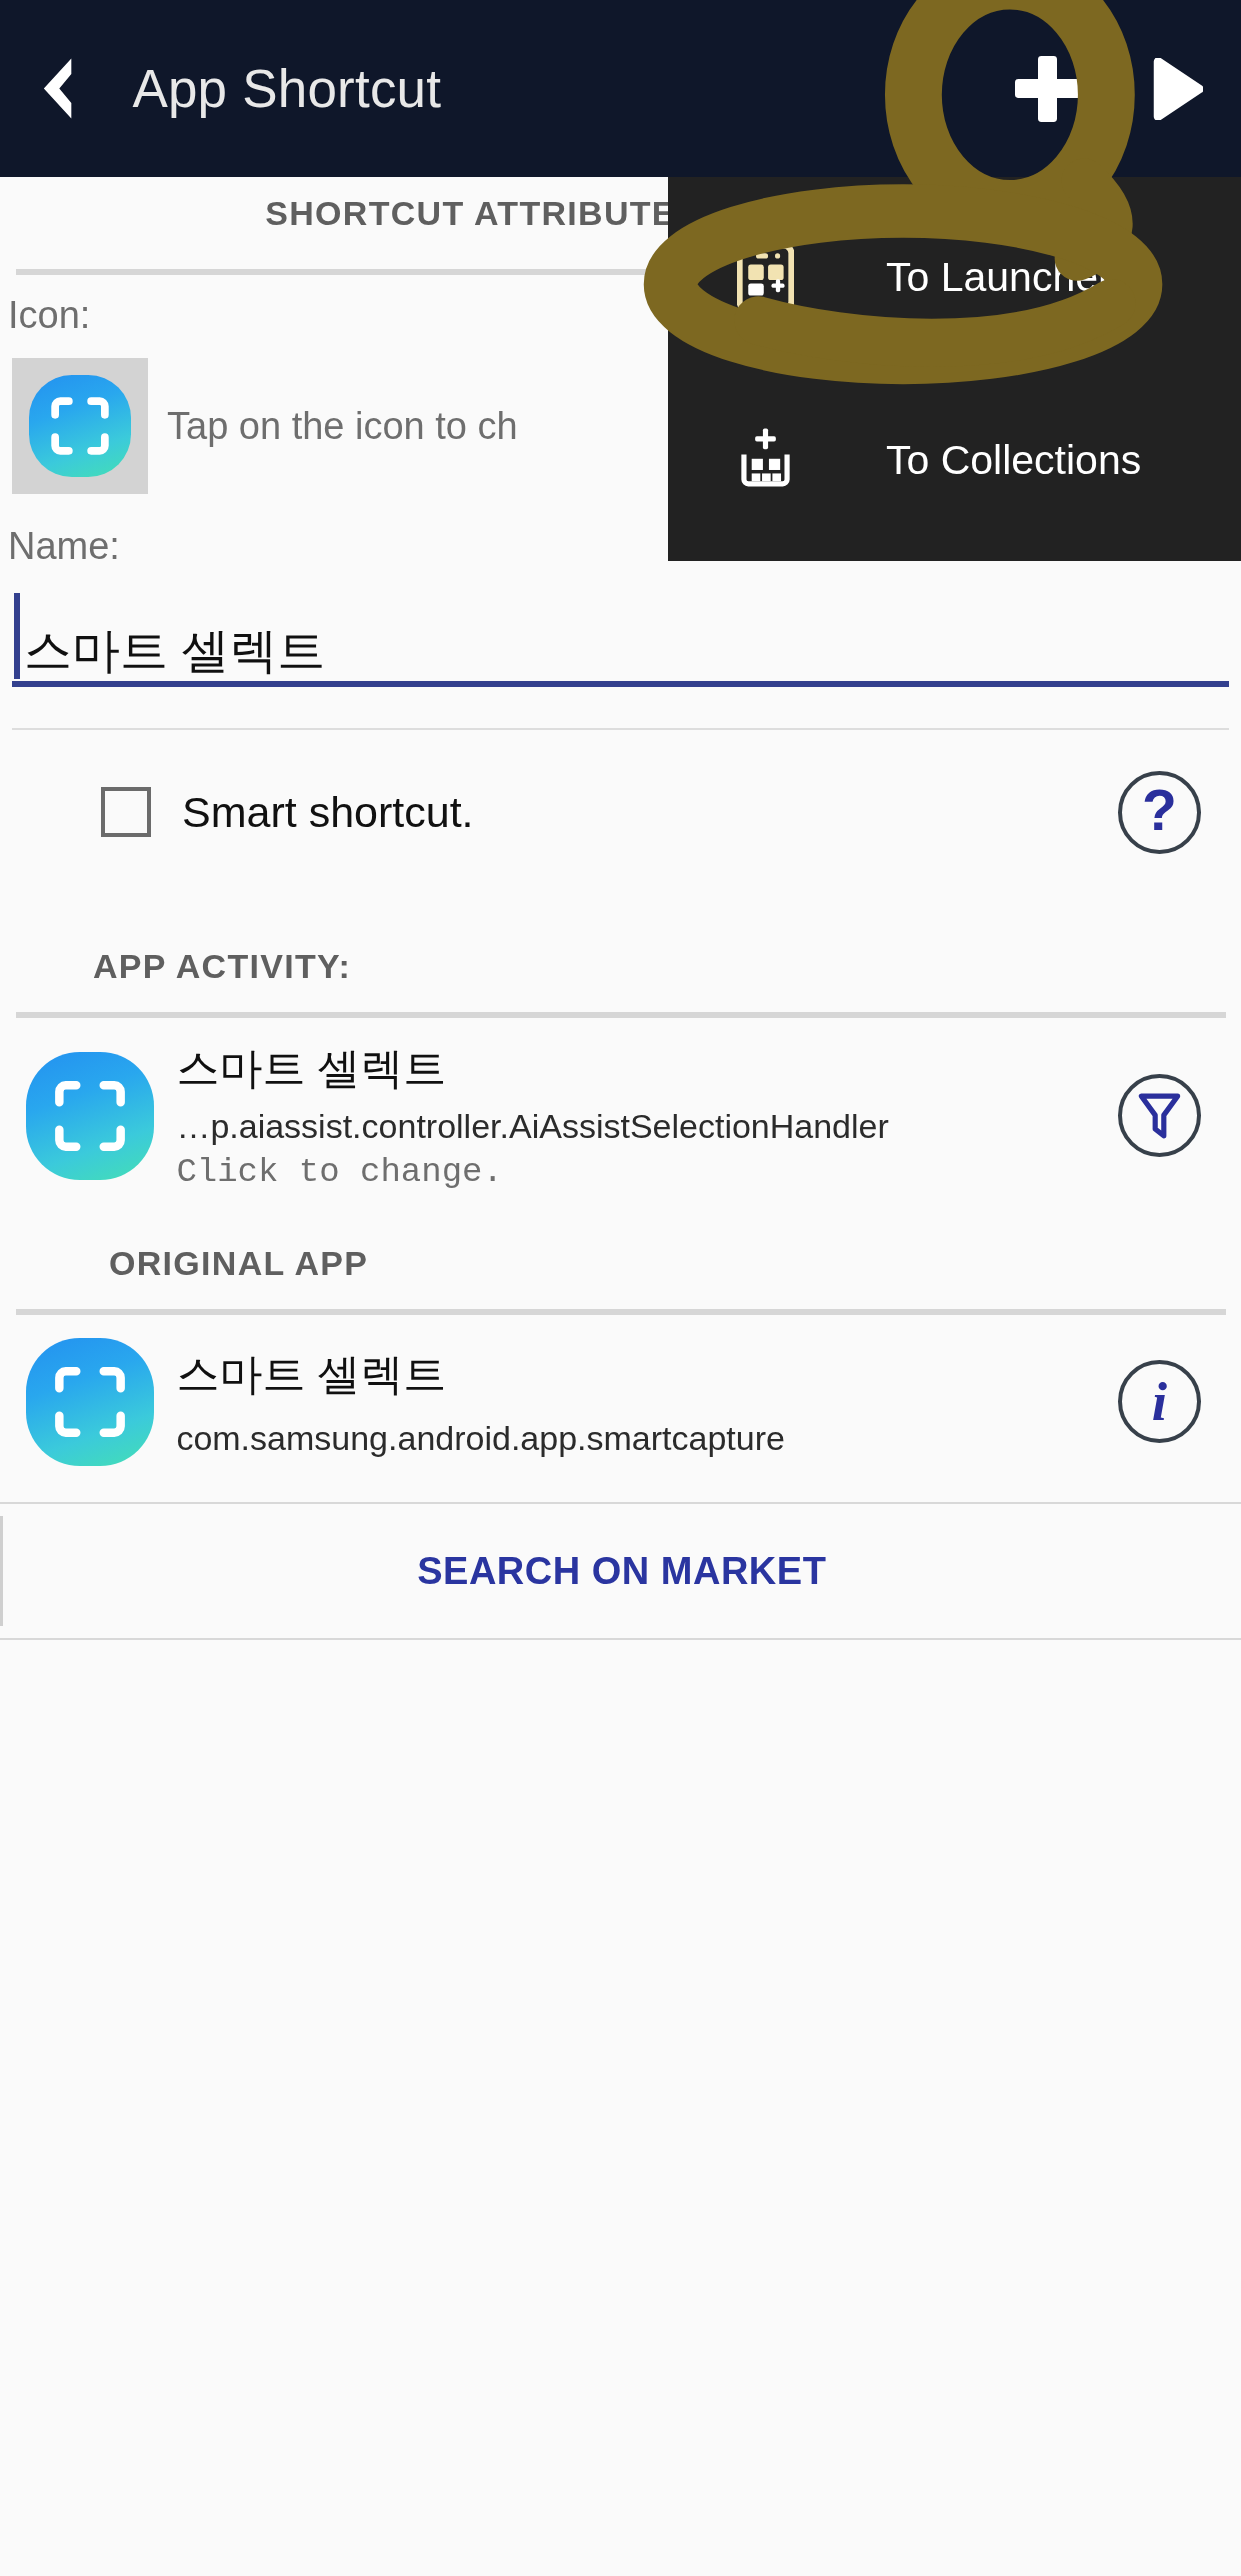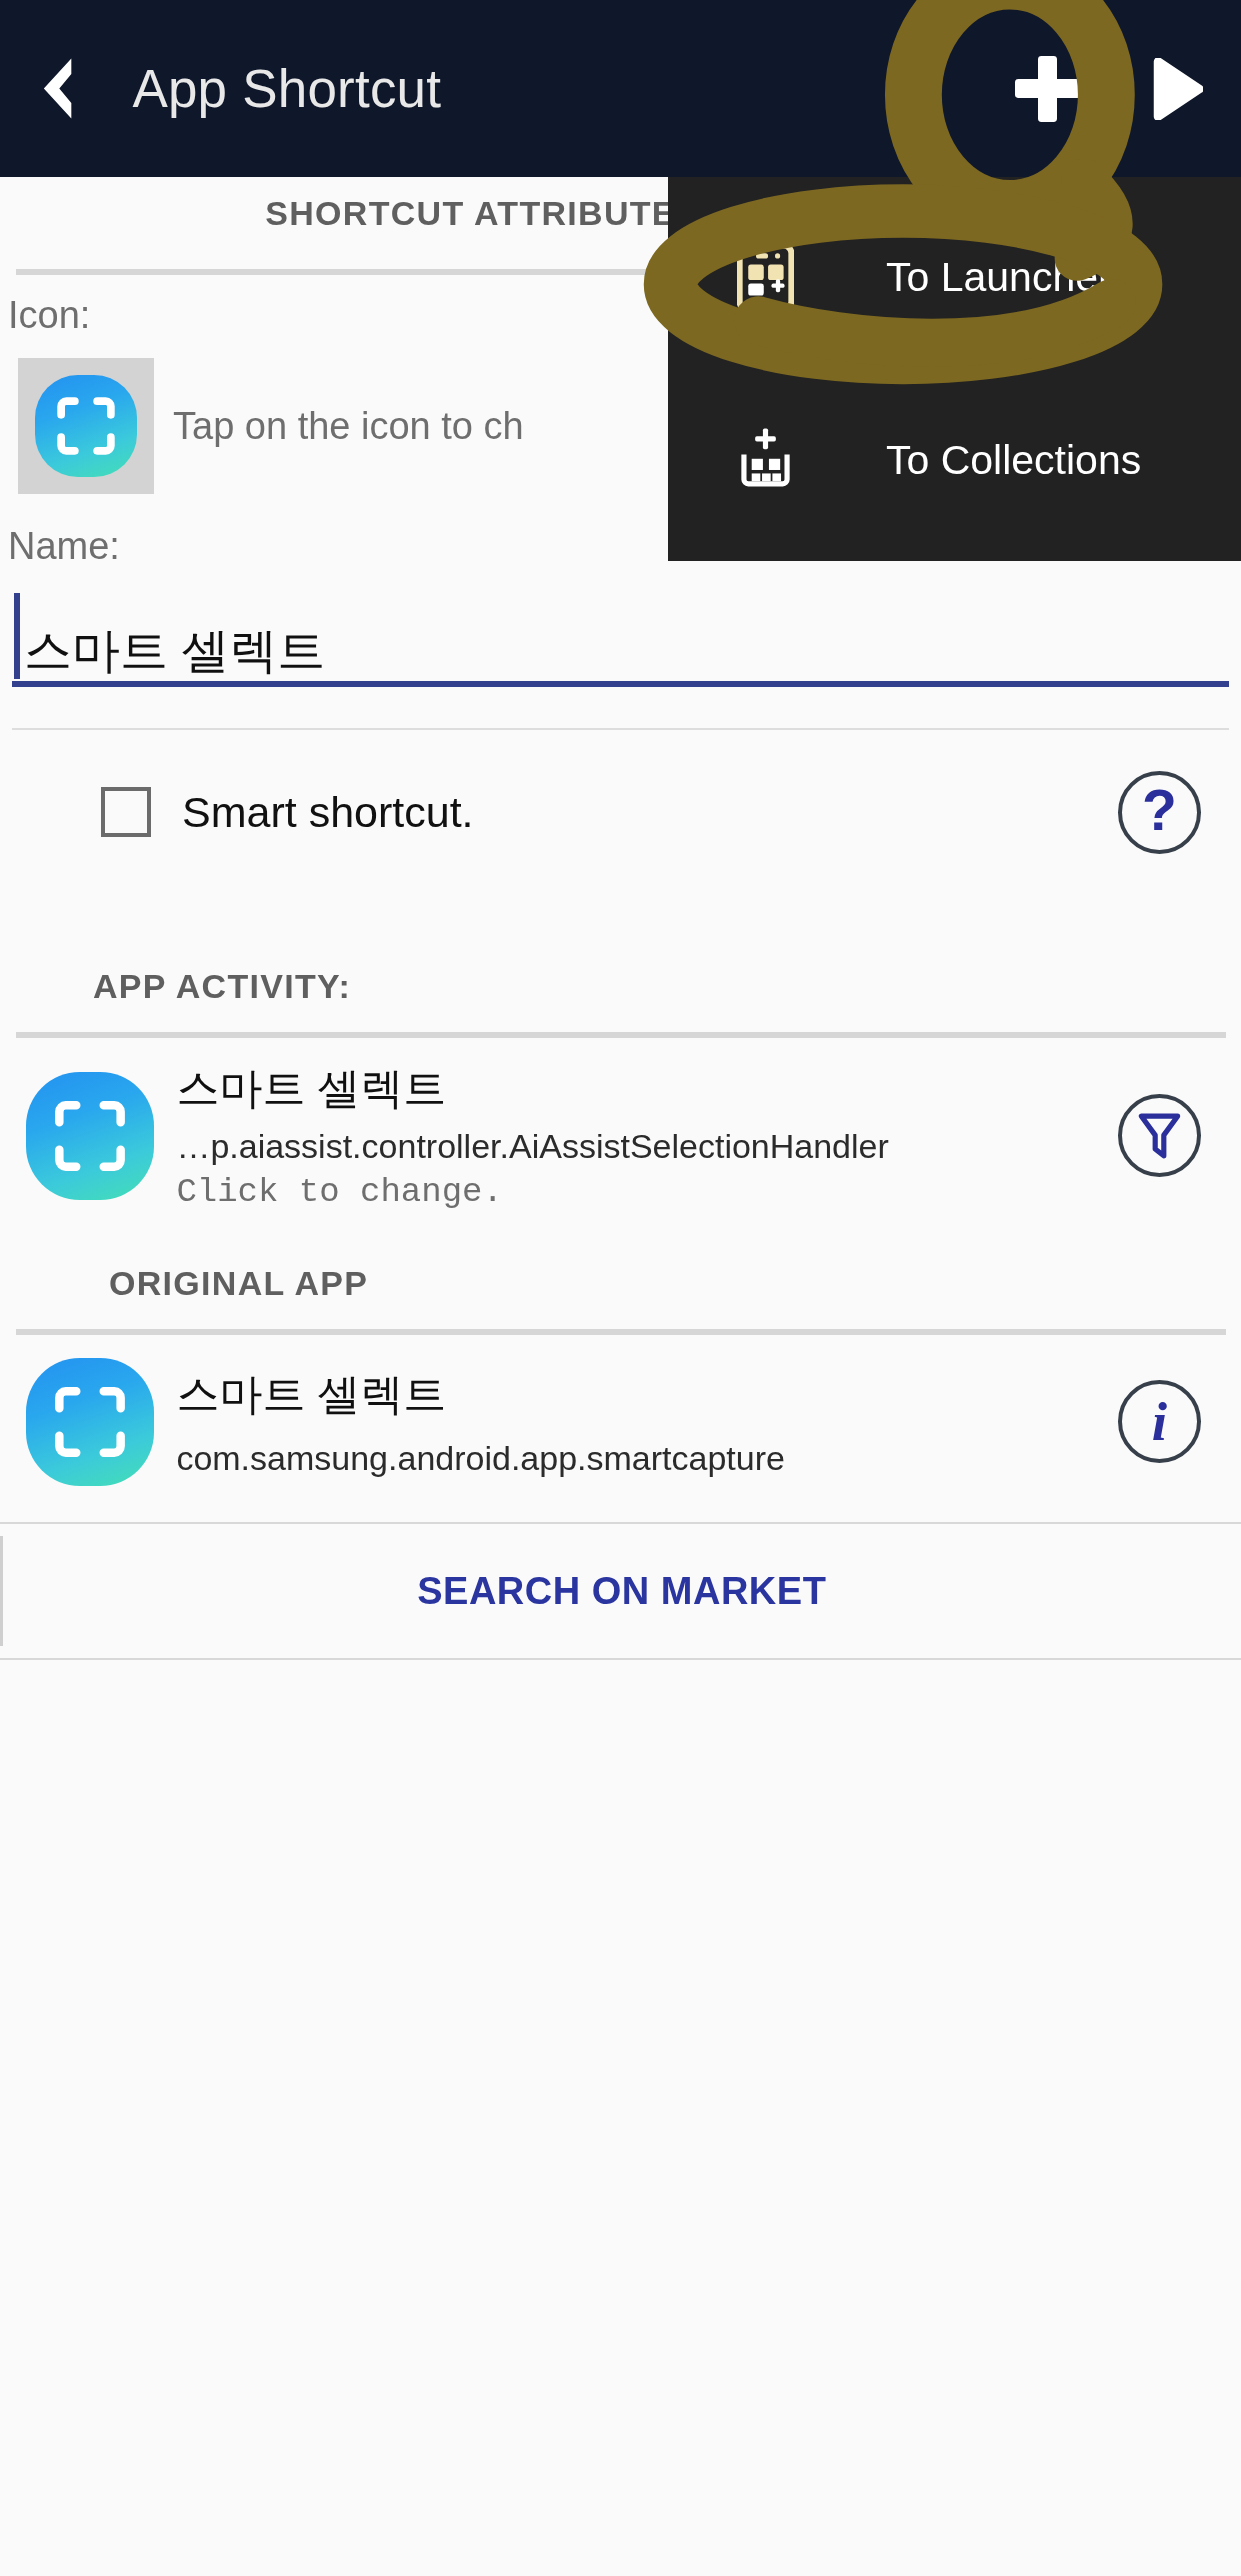--- a/index.html
+++ b/index.html
@@ -112,21 +112,21 @@
 
   .field-label {
     color: #6e6e6e;
     font-size: 38px;
     padding-left: 8px;
   }
 
   
   .icon-row {
     display: flex; align-items: center;
-    padding-left: 18px;
+    padding-left: 12px;
     margin-top: 21px;
   }
   .icon-tile {
     width: 136px; height: 136px;
     background: #d3d3d3;
     display: flex; align-items: center; justify-content: center;
     flex: none;
     cursor: pointer;
   }
   .icon-hint {
@@ -309,21 +309,21 @@
       <div class="checkbox"></div>
       <div class="check-label">Smart shortcut.</div>
       <div class="row-spacer"></div>
       <div class="circle-btn">
         <span class="qmark">?</span>
       </div>
     </div>
 
     <div style="height:53px"></div>
 
-    <div class="section-title" style="padding-left:93px;margin-top:20px;">APP ACTIVITY:</div>
+    <div class="section-title" style="padding-left:93px;">APP ACTIVITY:</div>
     <div style="height:26px"></div>
     <div class="rule"></div>
 
     <div class="list-row">
       <div class="appicon" style="width:128px;height:128px;">
         <svg width="74" height="74" viewBox="0 0 70 70">
           <g stroke="#ffffff" stroke-width="8" fill="none" stroke-linecap="round">
             <path d="M22 6 H12 A6 6 0 0 0 6 12 V22"></path>
             <path d="M48 6 H58 A6 6 0 0 1 64 12 V22"></path>
             <path d="M22 64 H12 A6 6 0 0 1 6 58 V48"></path>

